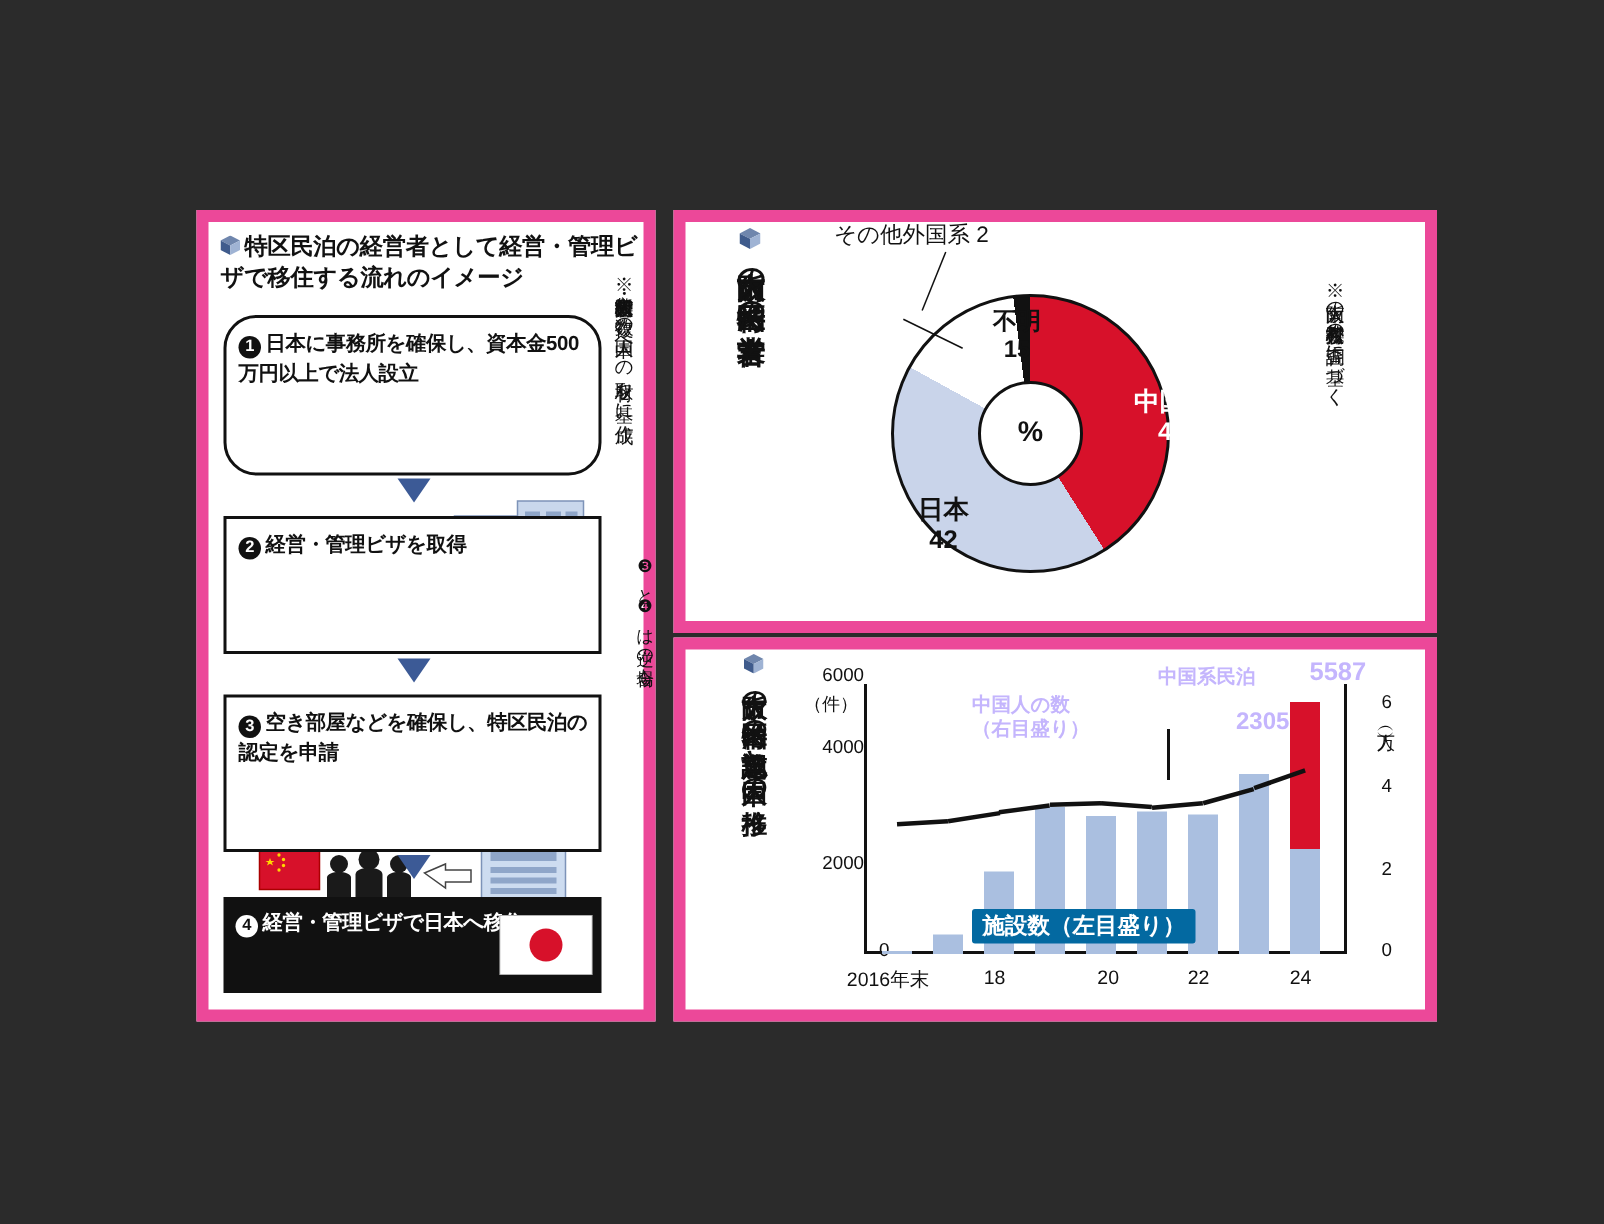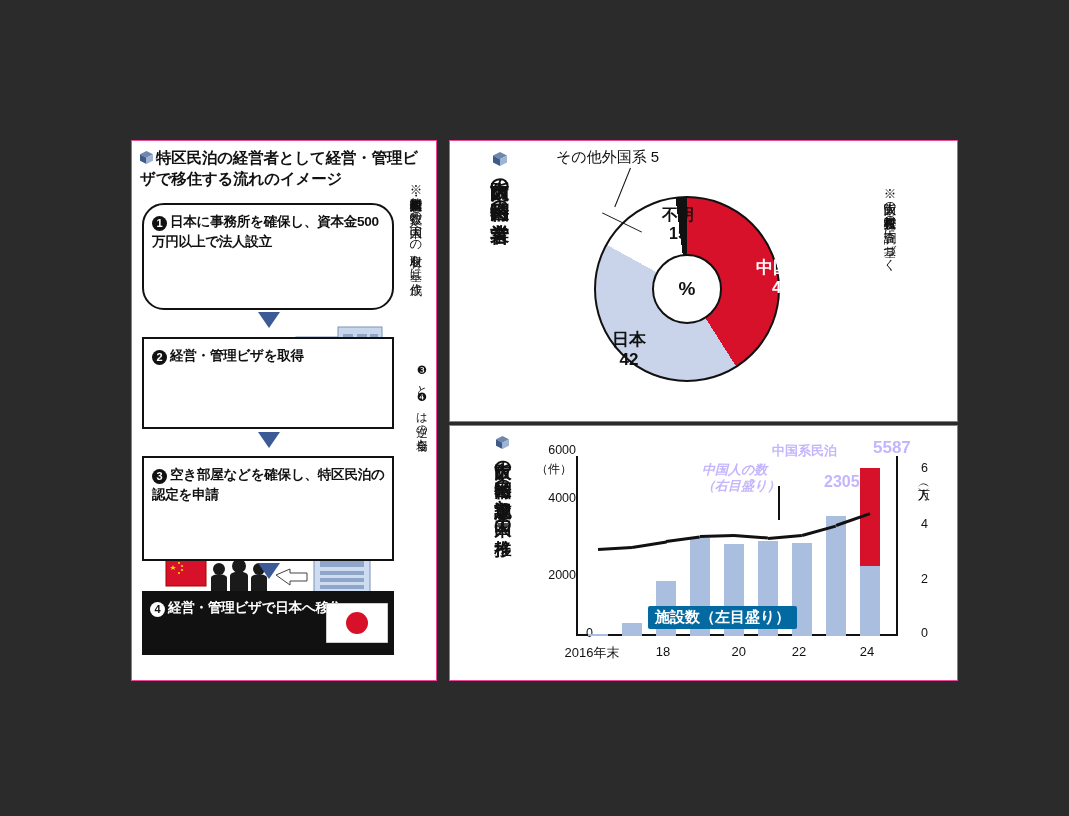--- a/index.html
+++ b/index.html
@@ -1,20 +1,20 @@
 <!DOCTYPE html>
 <html><head>
 <meta charset="utf-8">
 <style>
   html,body{margin:0;padding:0;background:#2b2b2b;}
   body{width:1069px;height:816px;font-family:"Liberation Sans",sans-serif;overflow:hidden;}
   #stage{position:relative;width:1069px;height:816px;background:#2b2b2b;}
 
   
-  .panel{position:absolute;background:#ffffff;border:1px solid #ec4899;box-sizing:border-box;}
+  .panel{position:absolute;background:#ffffff;border:8px solid #ec4899;box-sizing:border-box;}
   #left-panel{left:131px;top:140px;width:306px;height:541px;}
   #pie-panel{left:449px;top:140px;width:509px;height:282px;}
   #bar-panel{left:449px;top:425px;width:509px;height:256px;}
 
   
   .flow-title{position:absolute;left:8px;top:6px;width:290px;font-size:15.5px;font-weight:bold;line-height:1.36;color:#111;letter-spacing:-.2px;}
   .cube{display:inline-block;width:13px;height:13px;margin-right:3px;position:relative;top:1px;}
   .step{position:absolute;left:10px;width:252px;border:2px solid #111;box-sizing:border-box;background:#fff;}
   #step1{top:62px;height:107px;border-radius:22px;}
   #step2{top:196px;height:92px;padding-left:44px;}
@@ -190,21 +190,21 @@
            #c9d4ea 147.6deg 298.8deg,
            #ffffff 298.8deg 352.8deg,
            #111111 352.8deg 360deg);
            border:2px solid #111;box-sizing:border-box;"></div>
     <div class="donut-hole"></div>
     <div class="pct">%</div>
   </div>
   <div class="pie-lab" id="lab-cn">中国系<br>41</div>
   <div class="pie-lab" id="lab-jp">日本<br>42</div>
   <div class="pie-lab" id="lab-unk">不明<br>15</div>
-  <div class="pie-lab" id="lab-other">その他外国系 5</div>
+  <div class="pie-lab" id="lab-other">その他外国系 2</div>
   <div id="other-line"></div>
   <div id="unk-line"></div>
 
   <div class="panel" id="bar-panel"></div>
 
   <div class="v-label" id="bar-title">
     <span style="display:inline-block;">
       <svg viewBox="0 0 14 14" width="13" height="13">
           <polygon points="7,0 14,3.6 7,7.2 0,3.6" fill="#6f86ad"></polygon>
           <polygon points="0,3.6 7,7.2 7,14 0,10.4" fill="#3f5b8c"></polygon>
@@ -247,21 +247,21 @@
     <div class="lineseg" style="left:90px;top:84px;width:34.4px;transform:rotate(-7.5deg);"></div>
     <div class="lineseg" style="left:124px;top:79px;width:34.1px;transform:rotate(-1.7deg);"></div>
     <div class="lineseg" style="left:158px;top:78px;width:34.2px;transform:rotate(4.2deg);"></div>
     <div class="lineseg" style="left:192px;top:81px;width:34.2px;transform:rotate(-5deg);"></div>
     <div class="lineseg" style="left:226px;top:78px;width:35.2px;transform:rotate(-15.6deg);"></div>
     <div class="lineseg" style="left:260px;top:68px;width:35.9px;transform:rotate(-19.2deg);"></div>
 
     <div class="badge" style="left:72px;top:150px;">施設数（左目盛り）</div>
   </div>
 
-  <div class="anno" style="left:702px;top:462px;font-style:italic;">中国人の数<br>（右目盛り）</div>
+  <div class="anno" style="left:648px;top:462px;">中国人の数<br>（右目盛り）</div>
   <div class="axis" style="left:778px;top:486px;width:1.5px;height:34px;"></div>
 
   <div class="anno" style="left:772px;top:443px;">中国系民泊</div>
   <div class="anno" style="left:873px;top:437px;font-size:17px;">5587</div>
   <div class="anno" style="left:824px;top:472px;font-size:16px;">2305</div>
 
   <div class="xl" style="left:548px;top:644px;width:88px;">2016年末</div>
   <div class="xl" style="left:648px;top:644px;width:30px;">18</div>
   <div class="xl" style="left:716px;top:644px;width:30px;text-align:right;">20</div>
   <div class="xl" style="left:784px;top:644px;width:30px;">22</div>

